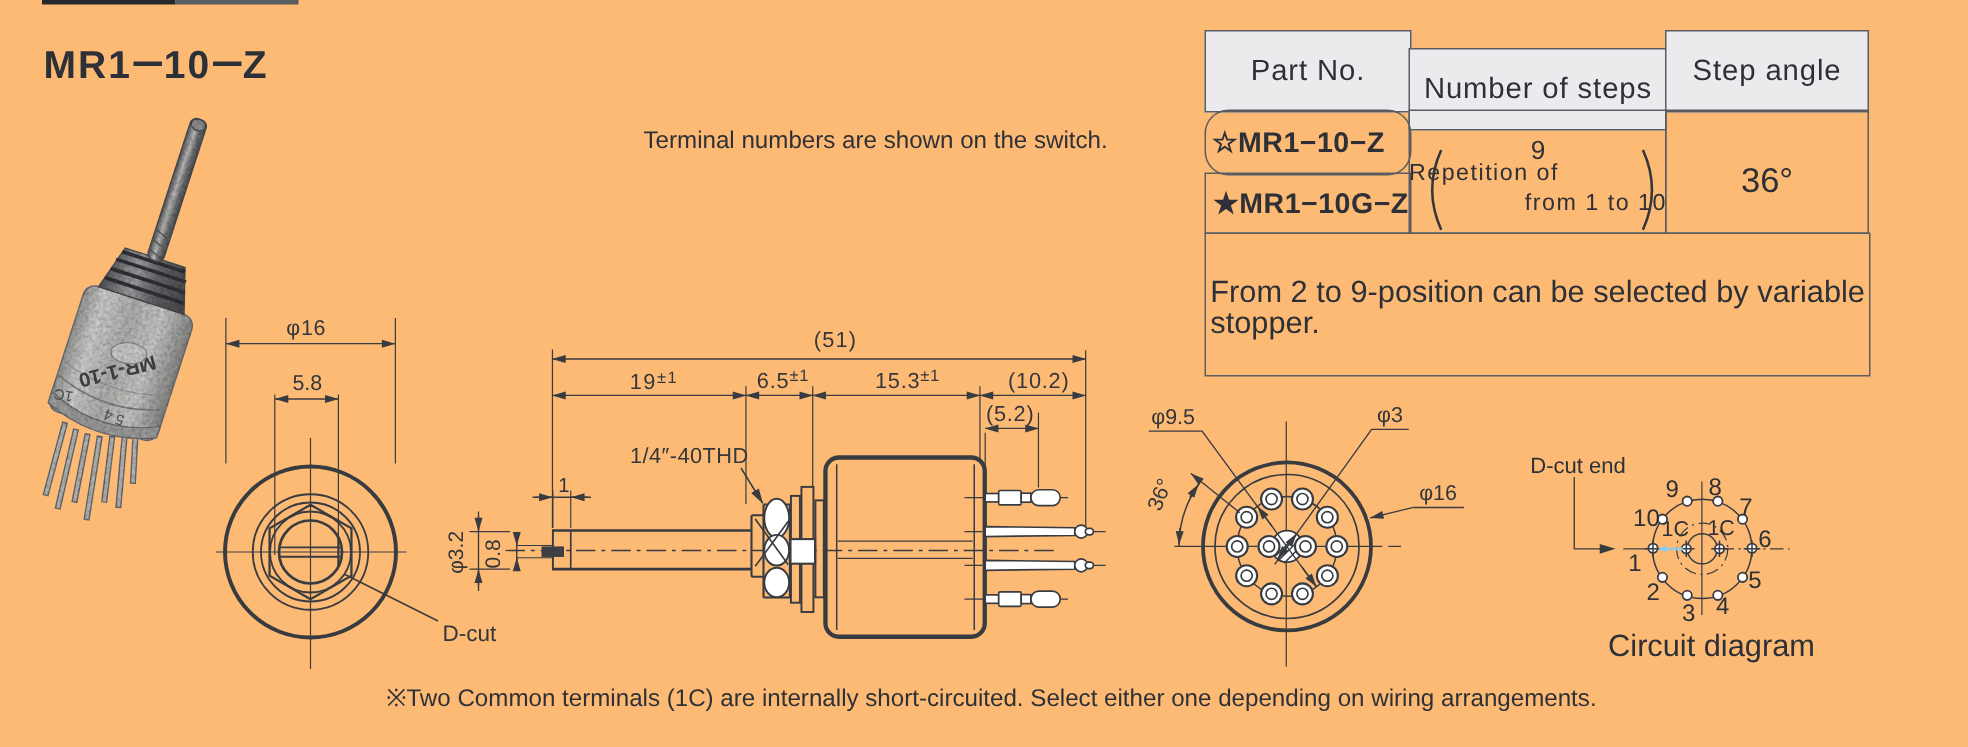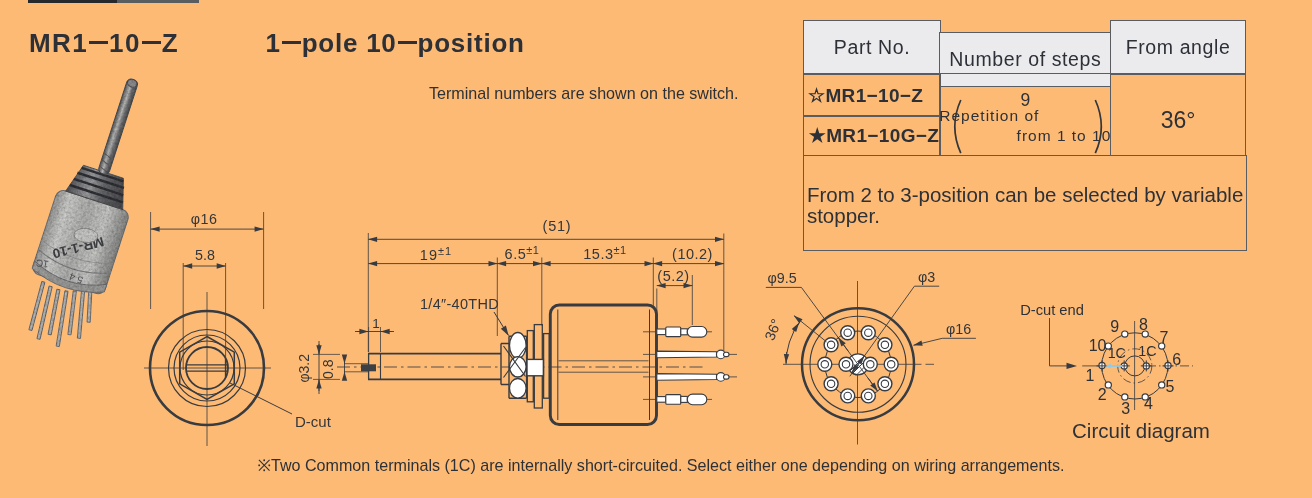--- a/index.html
+++ b/index.html
@@ -17,36 +17,35 @@
   .ctr{justify-content:center;}
 </style>
 </head>
 <body>
 <div class="page">
 
   <div class="abs" style="left:28px;top:0;width:89px;height:2.5px;background:#26282b;"></div>
   <div class="abs" style="left:117px;top:0;width:82px;height:2.5px;background:#5a5d60;"></div>
 
   <div class="abs t1" style="left:29px;top:28px;letter-spacing:1.4px;">MR1<span class="dsh"></span>10<span class="dsh"></span>Z</div>
-  <div class="abs t1" style="left:265.5px;top:28px;letter-spacing:0.75px;">1<span class="dsh"></span>pole 10<span class="dsh"></span>position</div>
 
   <div class="tbl">
     <div class="bx hdr" style="left:0;top:0;width:138px;height:55px;">Part No.</div>
     <div class="bx hdr" style="left:136.3px;top:12px;width:172px;height:55px;">Number of steps</div>
-    <div class="bx hdr" style="left:306.6px;top:0;width:136.9px;height:55px;">From angle</div>
-    <div class="bx cell" style="left:0;top:53.3px;width:138px;height:43.6px;">
+    <div class="bx hdr" style="left:306.6px;top:0;width:136.9px;height:55px;">Step angle</div>
+    <div class="bx cell" style="left:0;top:53.3px;width:138px;height:43.6px;border-radius:16px;">
         <span class="pn">☆MR1−10−Z</span>
       </div>
     <div class="bx cell" style="left:0;top:95.2px;width:138px;height:41.3px;justify-content:center;">
         <span class="pn">★MR1−10G−Z</span>
       </div>
     <div class="bx" style="left:136.3px;top:53.3px;width:172px;height:83.2px;"></div>
     <div class="bx cell ctr" style="left:306.6px;top:53.3px;width:136.9px;height:83.2px;font-size:23px;padding-top:11px;">36°</div>
     <div class="bx" style="left:0;top:134.8px;width:443.5px;height:96.2px;"></div>
-    <div class="abs" style="left:3.9px;top:165.2px;width:452px;font-size:20.5px;line-height:20.7px;">From 2 to 3-position can be selected by variable stopper.</div>
+    <div class="abs" style="left:3.9px;top:165.2px;width:452px;font-size:20.5px;line-height:20.7px;">From 2 to 9-position can be selected by variable stopper.</div>
 
     <div class="abs" style="left:136.3px;top:72px;width:172px;text-align:center;font-size:17.5px;line-height:17.5px;">9</div>
     <div class="abs" style="left:136.3px;top:88px;width:172px;text-align:left;font-size:15.5px;line-height:15.5px;letter-spacing:1px;">Repetition of</div>
     <div class="abs" style="left:136.3px;top:108.3px;width:172px;text-align:right;font-size:15.5px;line-height:15.5px;letter-spacing:1px;">from 1 to 10</div>
     <svg class="abs" style="left:0;top:0;" width="443" height="231" viewBox="0 0 443 231" fill="none">
       <path d="M 157.8 80 Q 145.8 106.5 157.8 133.2" stroke="#33363b" stroke-width="1.7"></path>
       <path d="M 292.3 80 Q 304.3 106.5 292.3 133.2" stroke="#33363b" stroke-width="1.7"></path>
     </svg>
   </div>
 

